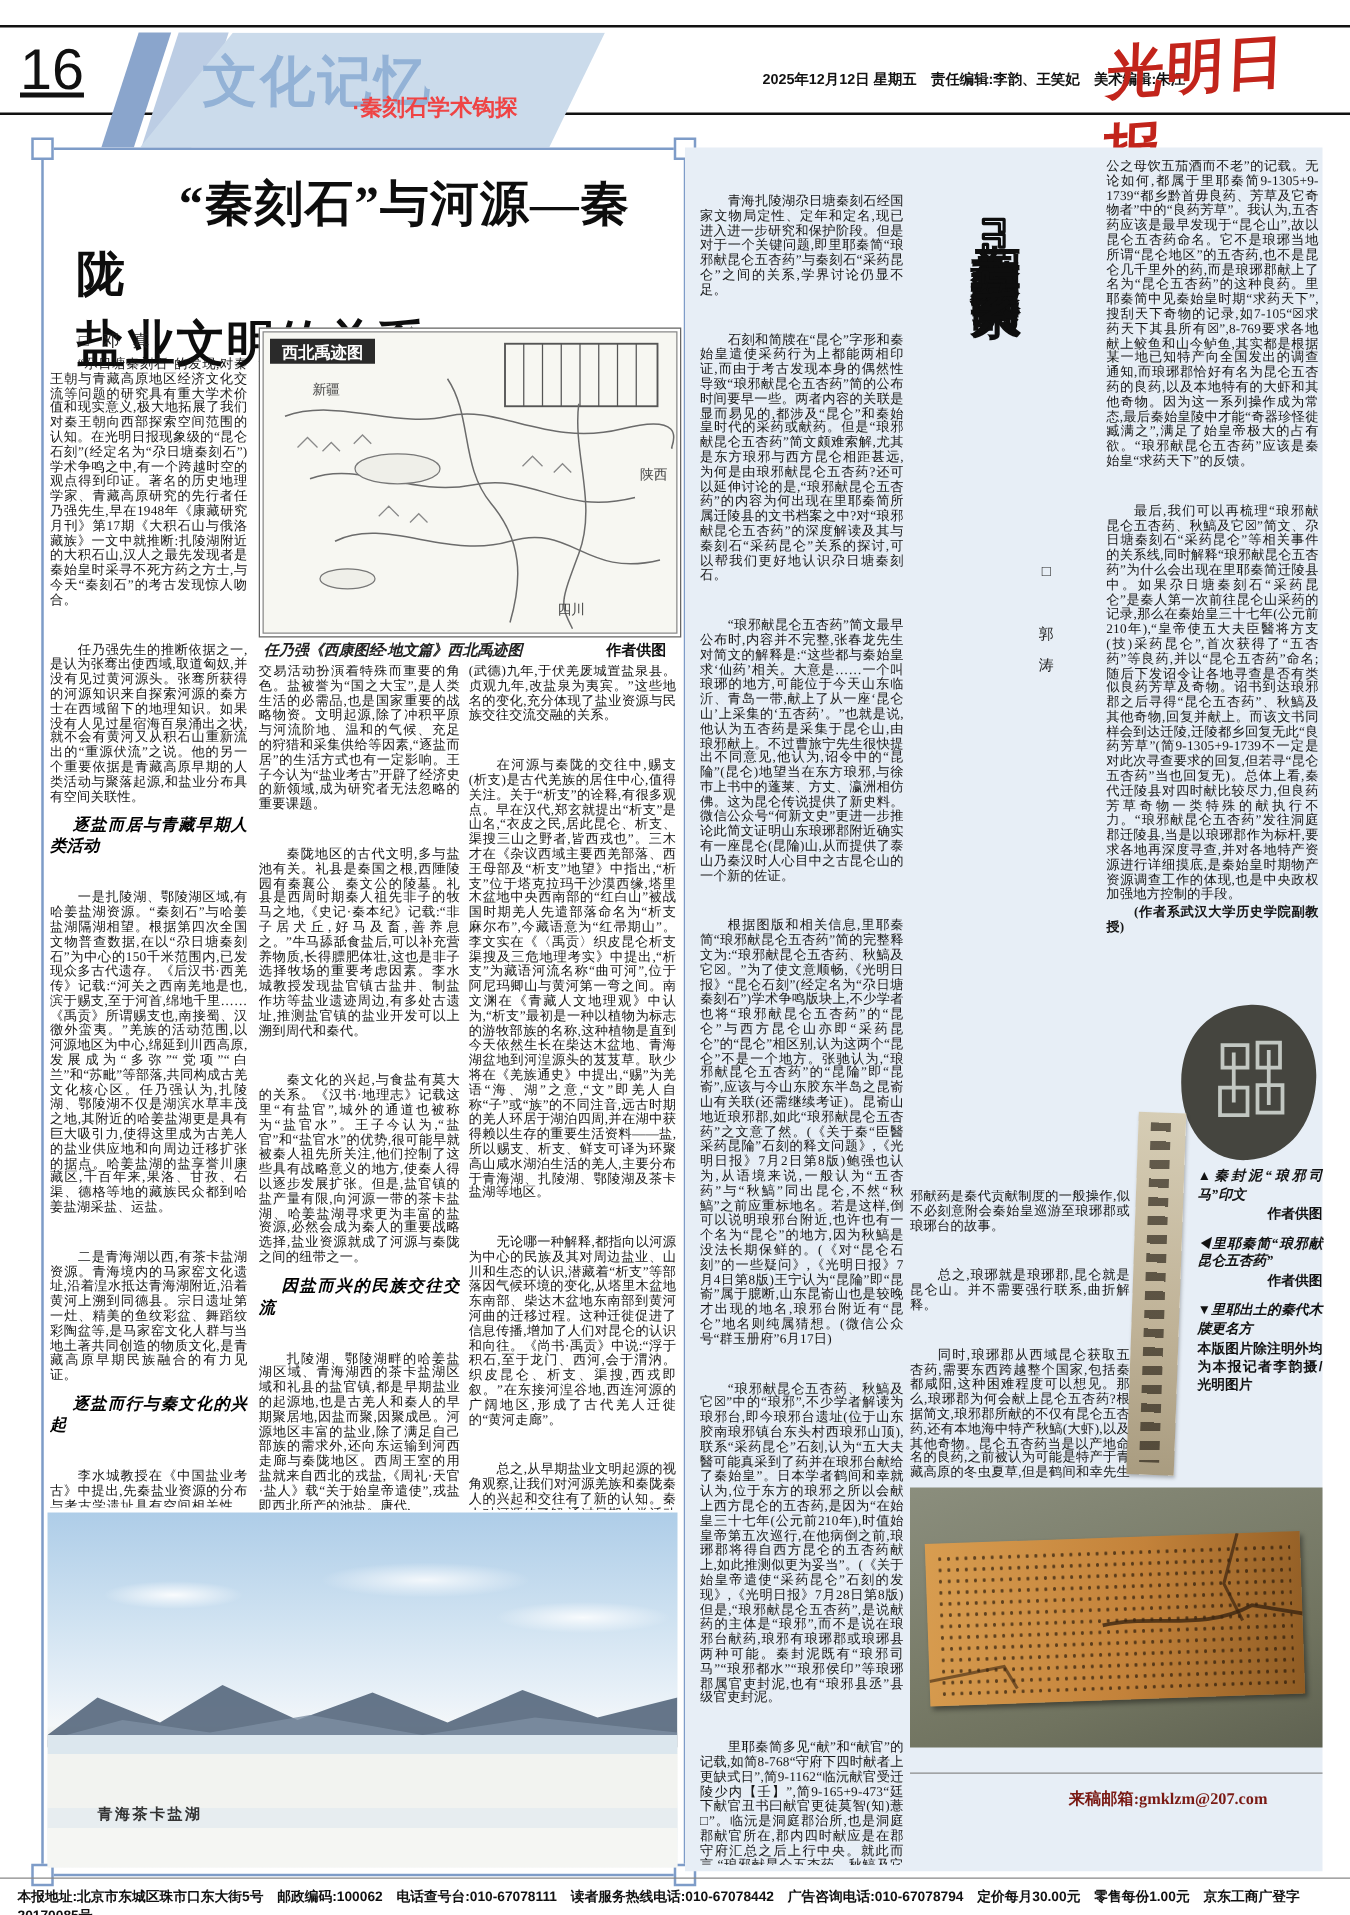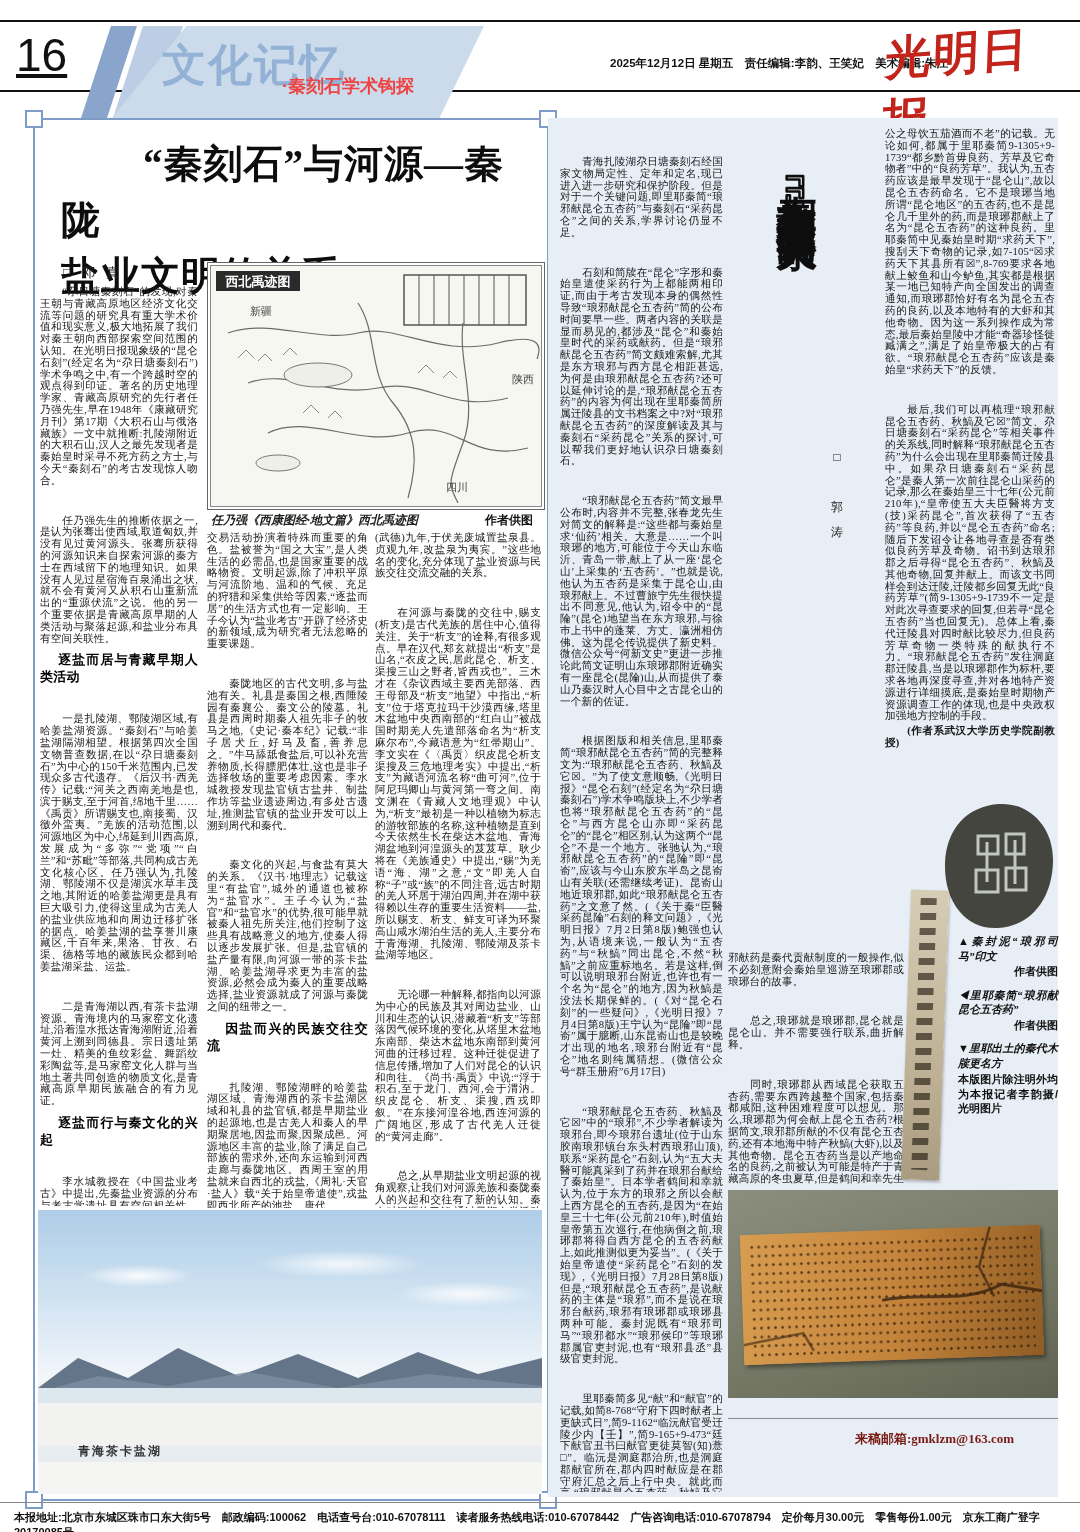--- a/index.html
+++ b/index.html
@@ -34,21 +34,21 @@
            line-height:56px;color:#0d0d0d;letter-spacing:1px;}
   .a1title .l1{text-indent:82px;display:block;}
   .a1author{position:absolute;left:28px;top:144px;font-size:13px;letter-spacing:4px;color:#222;}
   
   .col{position:absolute;font-size:10.6px;line-height:11.8px;text-align:justify;
        overflow:hidden;color:#161616;letter-spacing:.2px;}
   .blk{margin:0;}
   .blk.p{text-indent:2.1em;margin-top:28px;}
   .blk.pc{text-indent:0;}
   .blk.h{font-family:"Liberation Sans",sans-serif;font-weight:700;font-size:13px;
-         line-height:17px;margin:7px 0 5px;text-indent:1.4em;color:#000;}
+         line-height:17px;margin:7px 0 5px;text-indent:1.4em;color:#000;font-style:italic;}
   .blk.byline{font-weight:700;text-indent:2.1em;margin-top:3px;}
   
   .mapfig{position:absolute;left:172px;top:142px;width:336px;height:246px;background:#f7f7f2;
           border:1px solid #666;box-shadow:inset 0 0 0 2px #fff, inset 0 0 0 3px #888;}
   .mapcapl{position:absolute;left:176px;top:392px;font-size:12px;font-weight:700;
            font-style:italic;color:#222;text-align:center;}
   .mapcapr{position:absolute;right:10px;top:392px;font-size:12px;font-weight:700;color:#111;}
   
   .photo1{position:absolute;left:3px;top:1090px;width:504px;height:284px;overflow:hidden;
           background:linear-gradient(180deg,#aecde8 0%,#cfe2f1 30%,#e9f1f8 52%,#f4f7f9 60%,
@@ -251,19 +251,19 @@
       <div class="wood">
         <div class="glyphs"></div>
         <svg width="300" height="130" viewBox="0 0 300 130" style="position:absolute;left:0;top:0;">
           <path d="M140,70 C180,62 220,78 260,58 L300,66" stroke="#3a2410" stroke-width="3" fill="none" opacity="0.8"></path>
           <path d="M250,0 L238,40 L252,70" stroke="#3a2410" stroke-width="2.5" fill="none" opacity="0.7"></path>
           <path d="M0,110 L60,100 L70,118" stroke="#3a2410" stroke-width="2.5" fill="none" opacity="0.6"></path>
         </svg>
       </div>
     </div>
     <div class="rule2"></div>
-    <div class="email">来稿邮箱:gmklzm@163.com</div>
+    <div class="email">来稿邮箱:gmklzm@207.com</div>
   </div>
 
   <div class="footline"></div>
   <div class="footer">本报地址:北京市东城区珠市口东大街5号　邮政编码:100062　电话查号台:010-67078111　读者服务热线电话:010-67078442　广告咨询电话:010-67078794　定价每月30.00元　零售每份1.00元　京东工商广登字20170085号</div>
 
 </div>
 
 </body></html>

